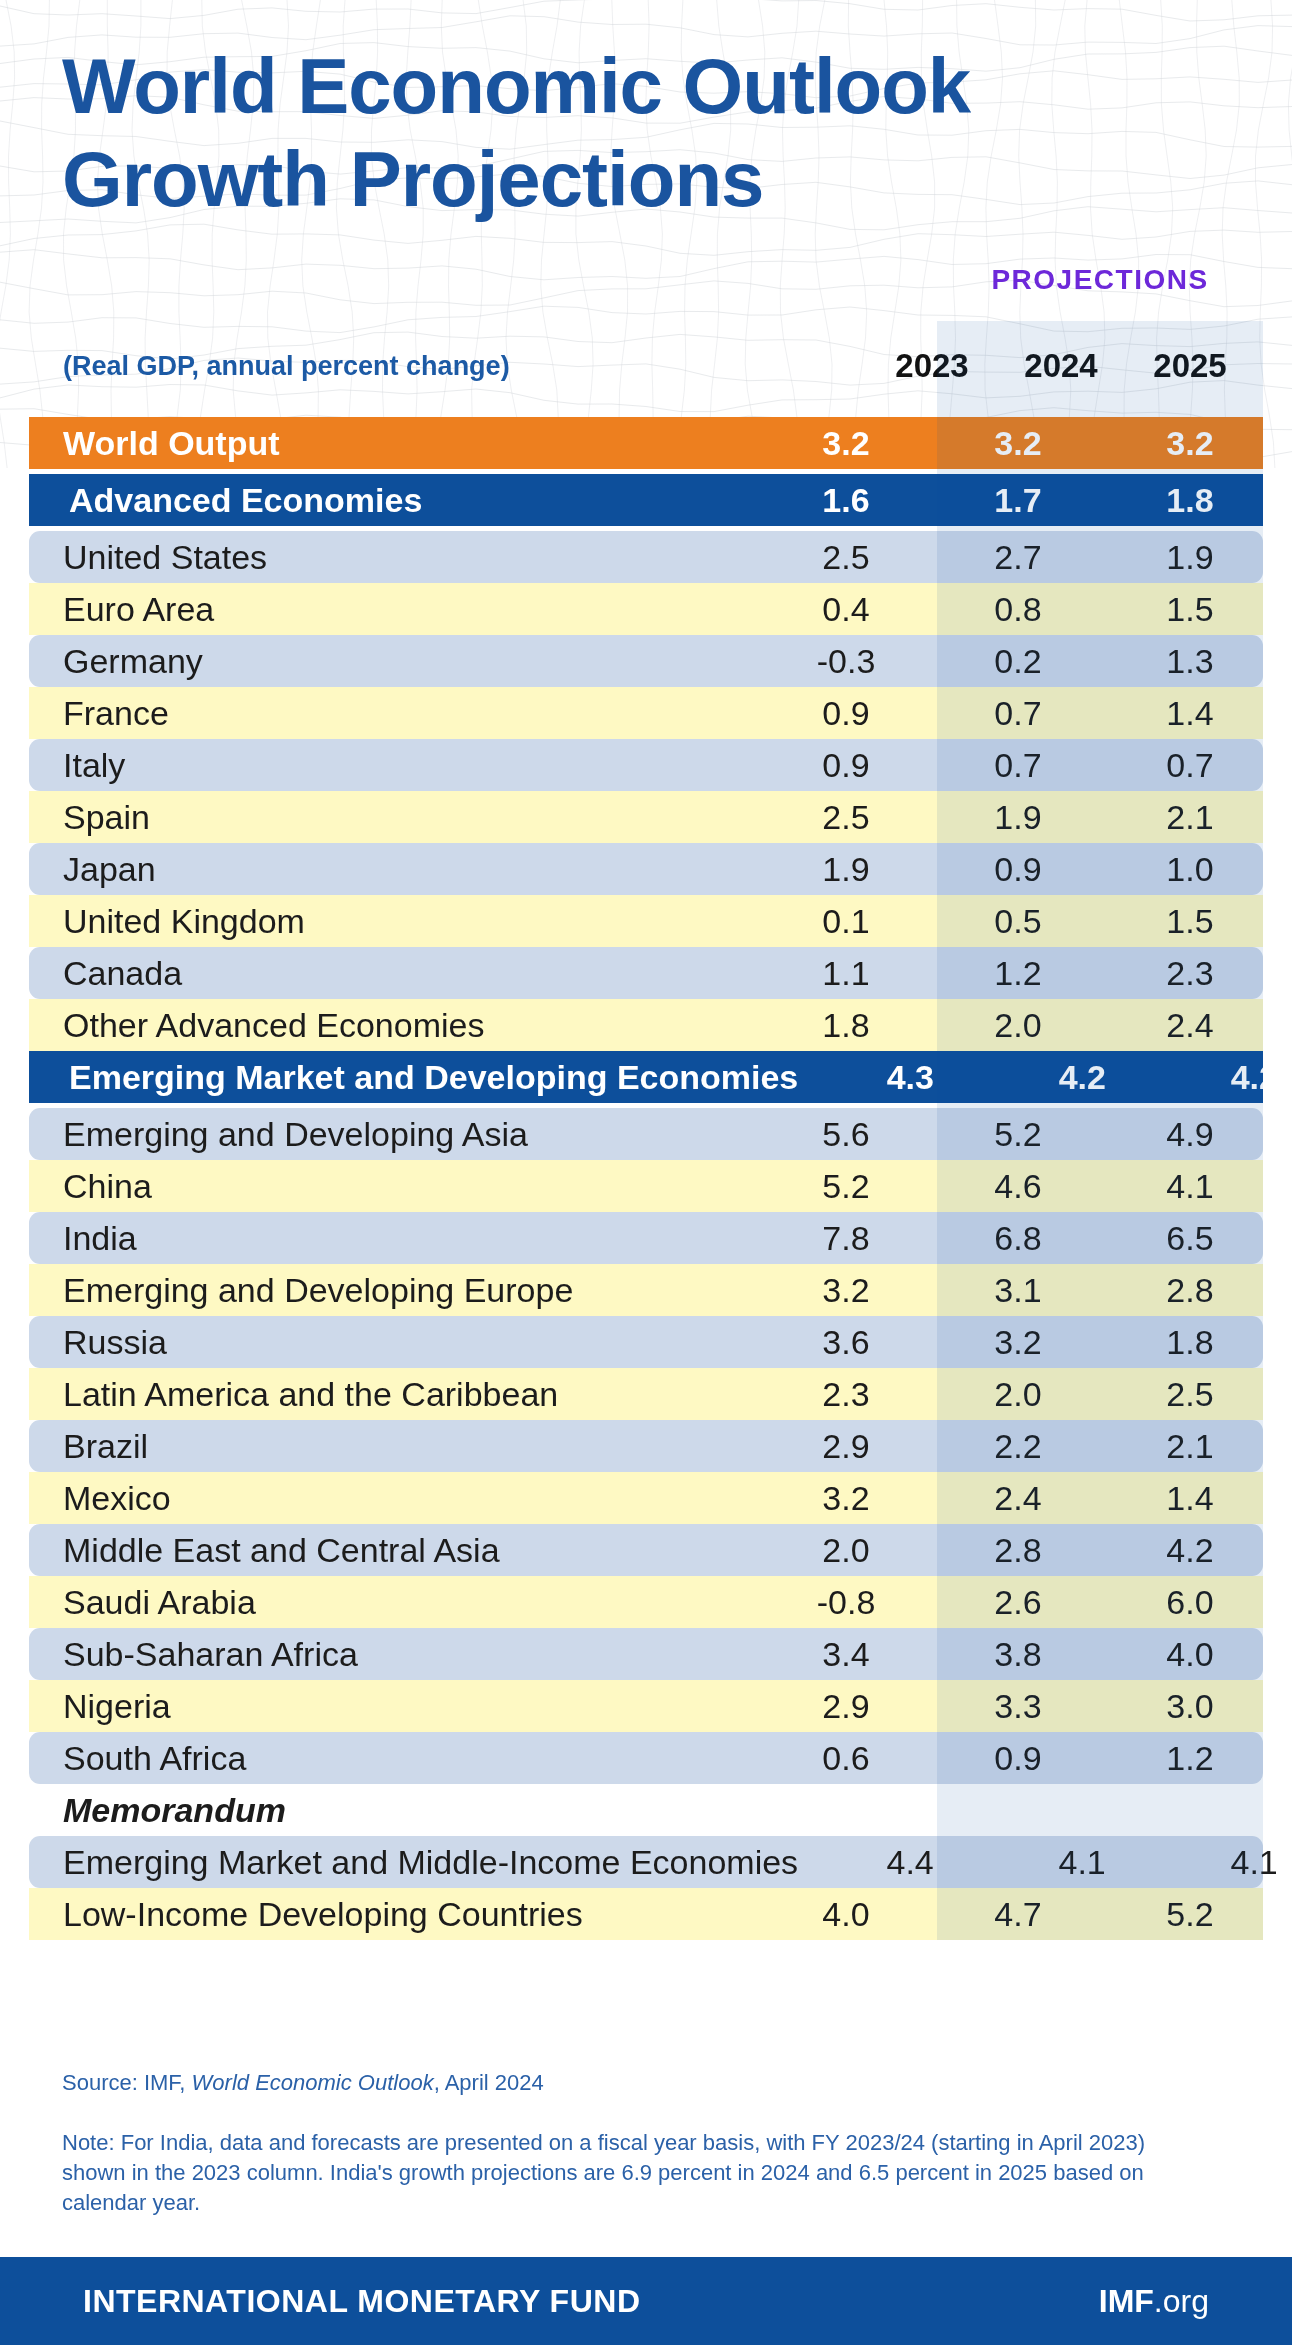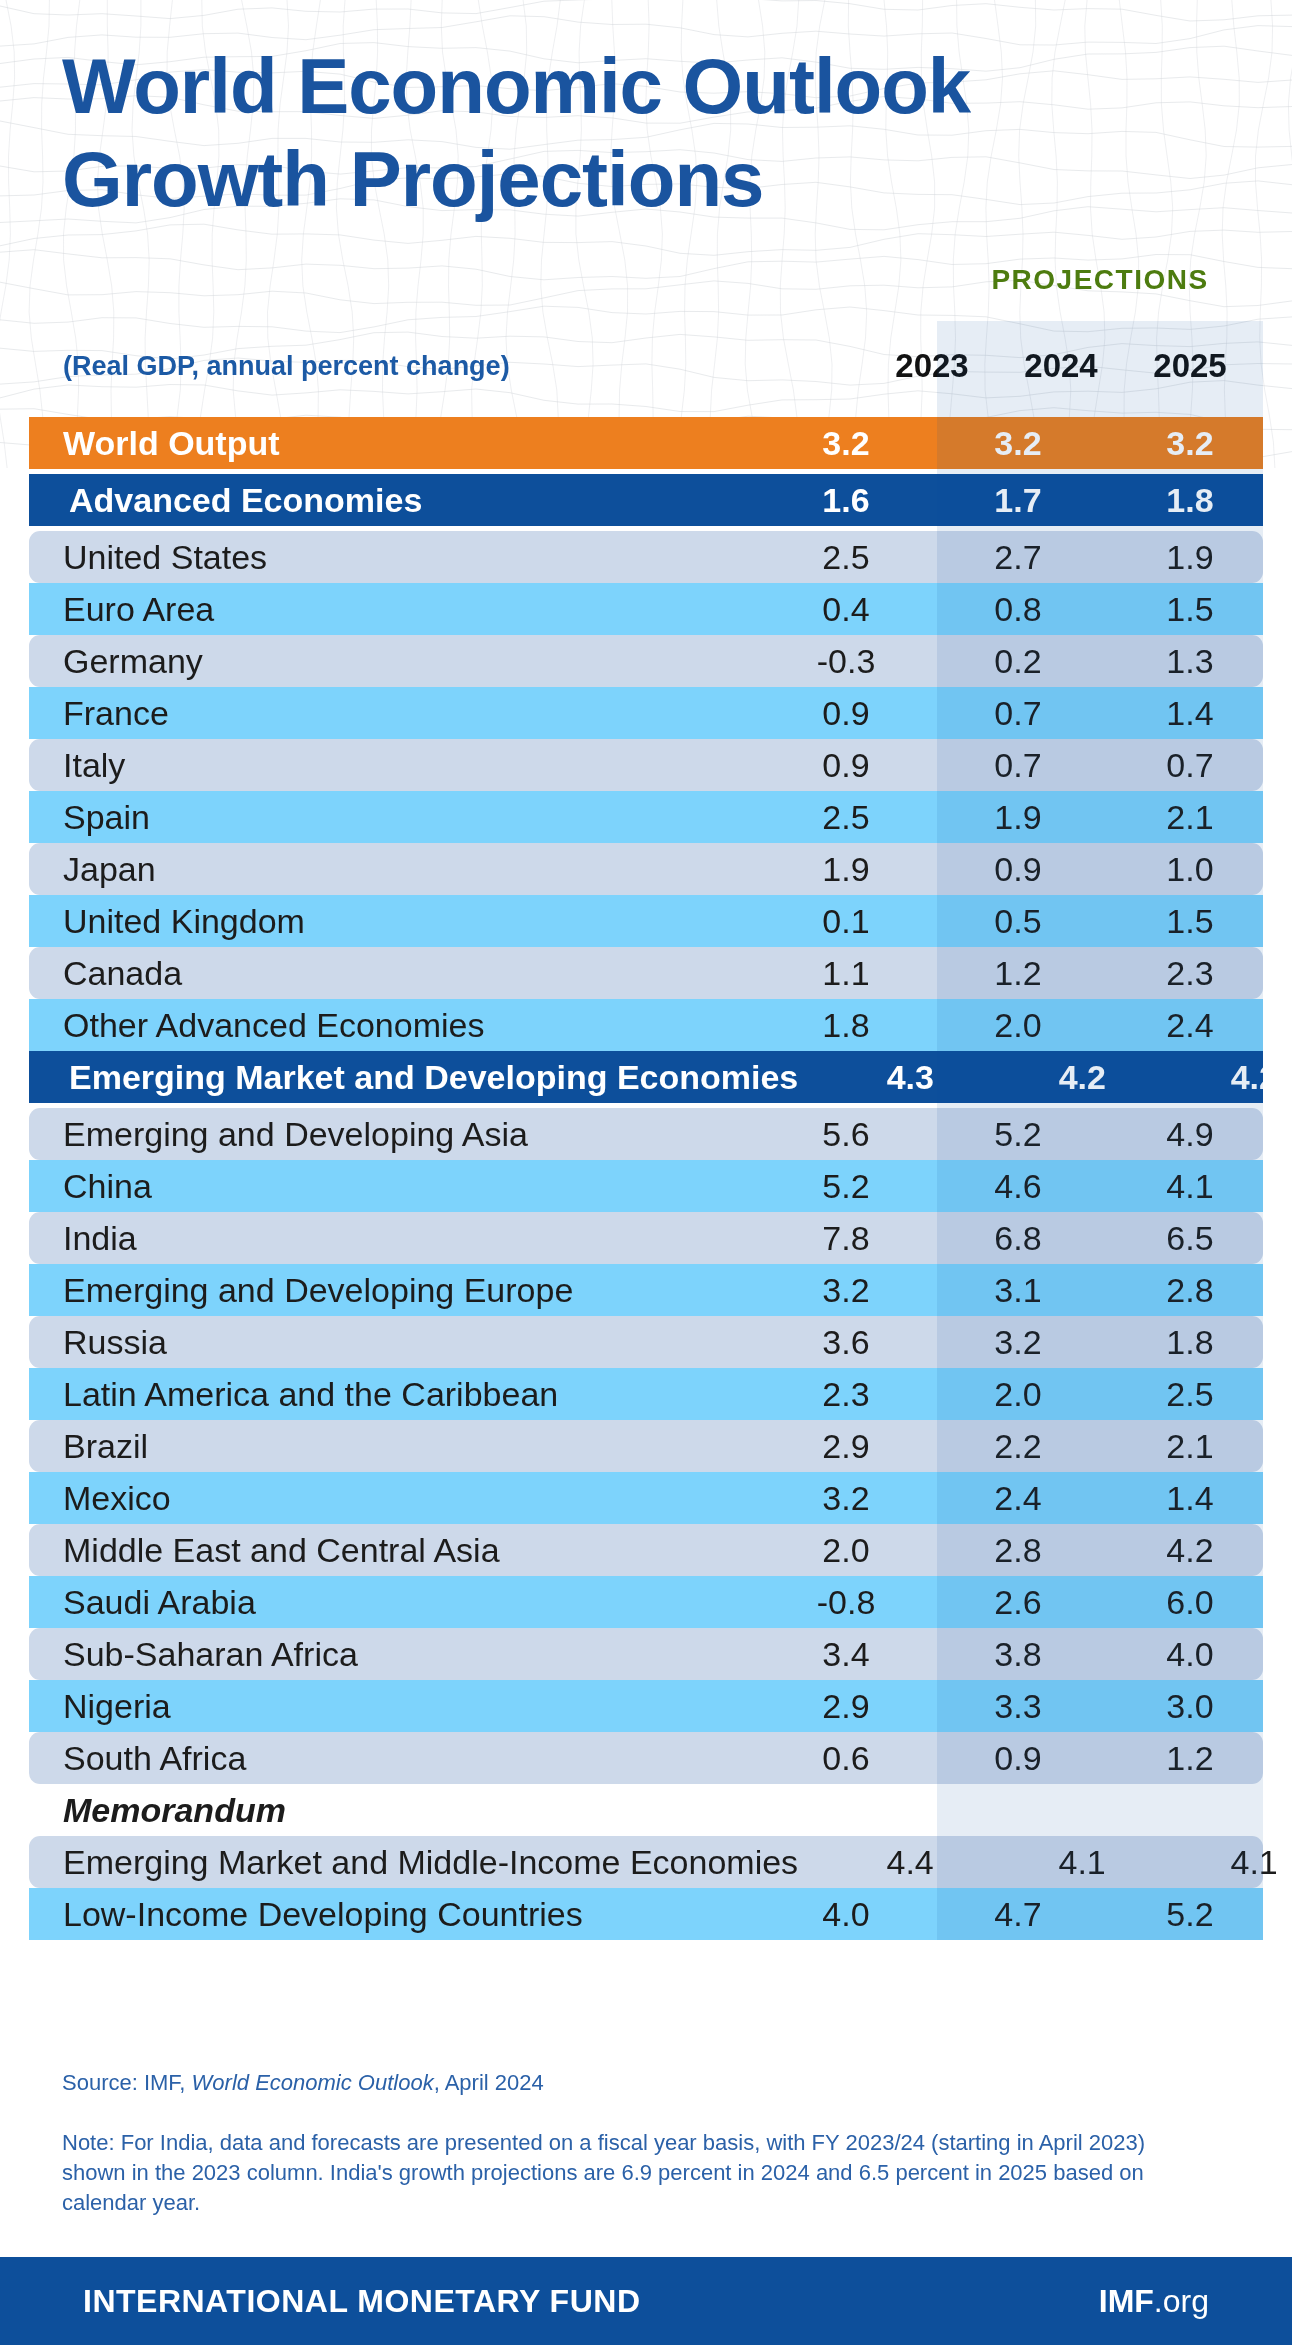--- a/index.html
+++ b/index.html
@@ -3,35 +3,35 @@
 <meta charset="utf-8">
 <style>
   * { margin:0; padding:0; box-sizing:content-box; }
   body { background:#888; font-family:"Liberation Sans","DejaVu Sans",sans-serif; }
   .page { position:relative; width:1292px; height:2345px; background:#ffffff; overflow:hidden; z-index:0; margin:0 auto; }
   .mesh { position:absolute; left:0; top:0; z-index:-1; }
 
   .title { position:absolute; left:62px; top:40px; font-size:78px; line-height:93px;
            font-weight:700; color:#1A549F; letter-spacing:-1px; white-space:nowrap; }
   .projections { position:absolute; left:937px; top:264px; width:326px; text-align:center;
-           font-size:28px; font-weight:700; letter-spacing:1.5px; color:#4d7c0f; }
+           font-size:28px; font-weight:700; letter-spacing:1.5px; color:#6d28d9; }
   .band { position:absolute; left:937px; top:321px; width:326px; height:1619px;
            background:rgba(5,76,155,0.10); z-index:2; pointer-events:none; }
 
   .tablewrap { position:absolute; left:29px; top:338px; width:1234px; }
   .row { display:grid; grid-template-columns:1fr 120px 120px 120px; column-gap:52px;
          padding-right:13px; height:52px; align-items:center; font-size:34px; color:#1c1c1c; }
   .lbl { padding-left:34px; white-space:nowrap; }
   .indent .lbl { padding-left:34px; }
   .v { text-align:center; font-variant-numeric:tabular-nums; }
   .row.orange { background:#ED7F1F; color:#fff; }
   .row.blue   { background:#0D4F9B; color:#fff;padding-left:6px; }
   .row.orange .lbl, .row.orange .v, .row.blue .lbl, .row.blue .v { font-weight:700; }
   .row.light  { background:#CDD9EA;border-radius:11px; }
-  .row.white  { background:#7dd3fc; }
+  .row.white  { background:#fef9c3; }
   .row.memo .lbl { font-weight:700; font-style:italic; }
   .row.sep { border-bottom:5px solid #ffffff; }
 
   .yearhdr { height:56px; margin-bottom:23px; background:transparent;gap:9px; }
   .yearhdr .subtitle { font-size:27px; font-weight:700; color:#1C5AA5; }
   .yearhdr .v { font-size:33px; font-weight:700; color:#121212; }
 
   .source { position:absolute; left:62px; top:2070px; font-size:22px; color:#2B61A8; }
   .source .it { font-style:italic; }
   .note { position:absolute; left:62px; top:2128px; width:1150px; font-size:22px;

